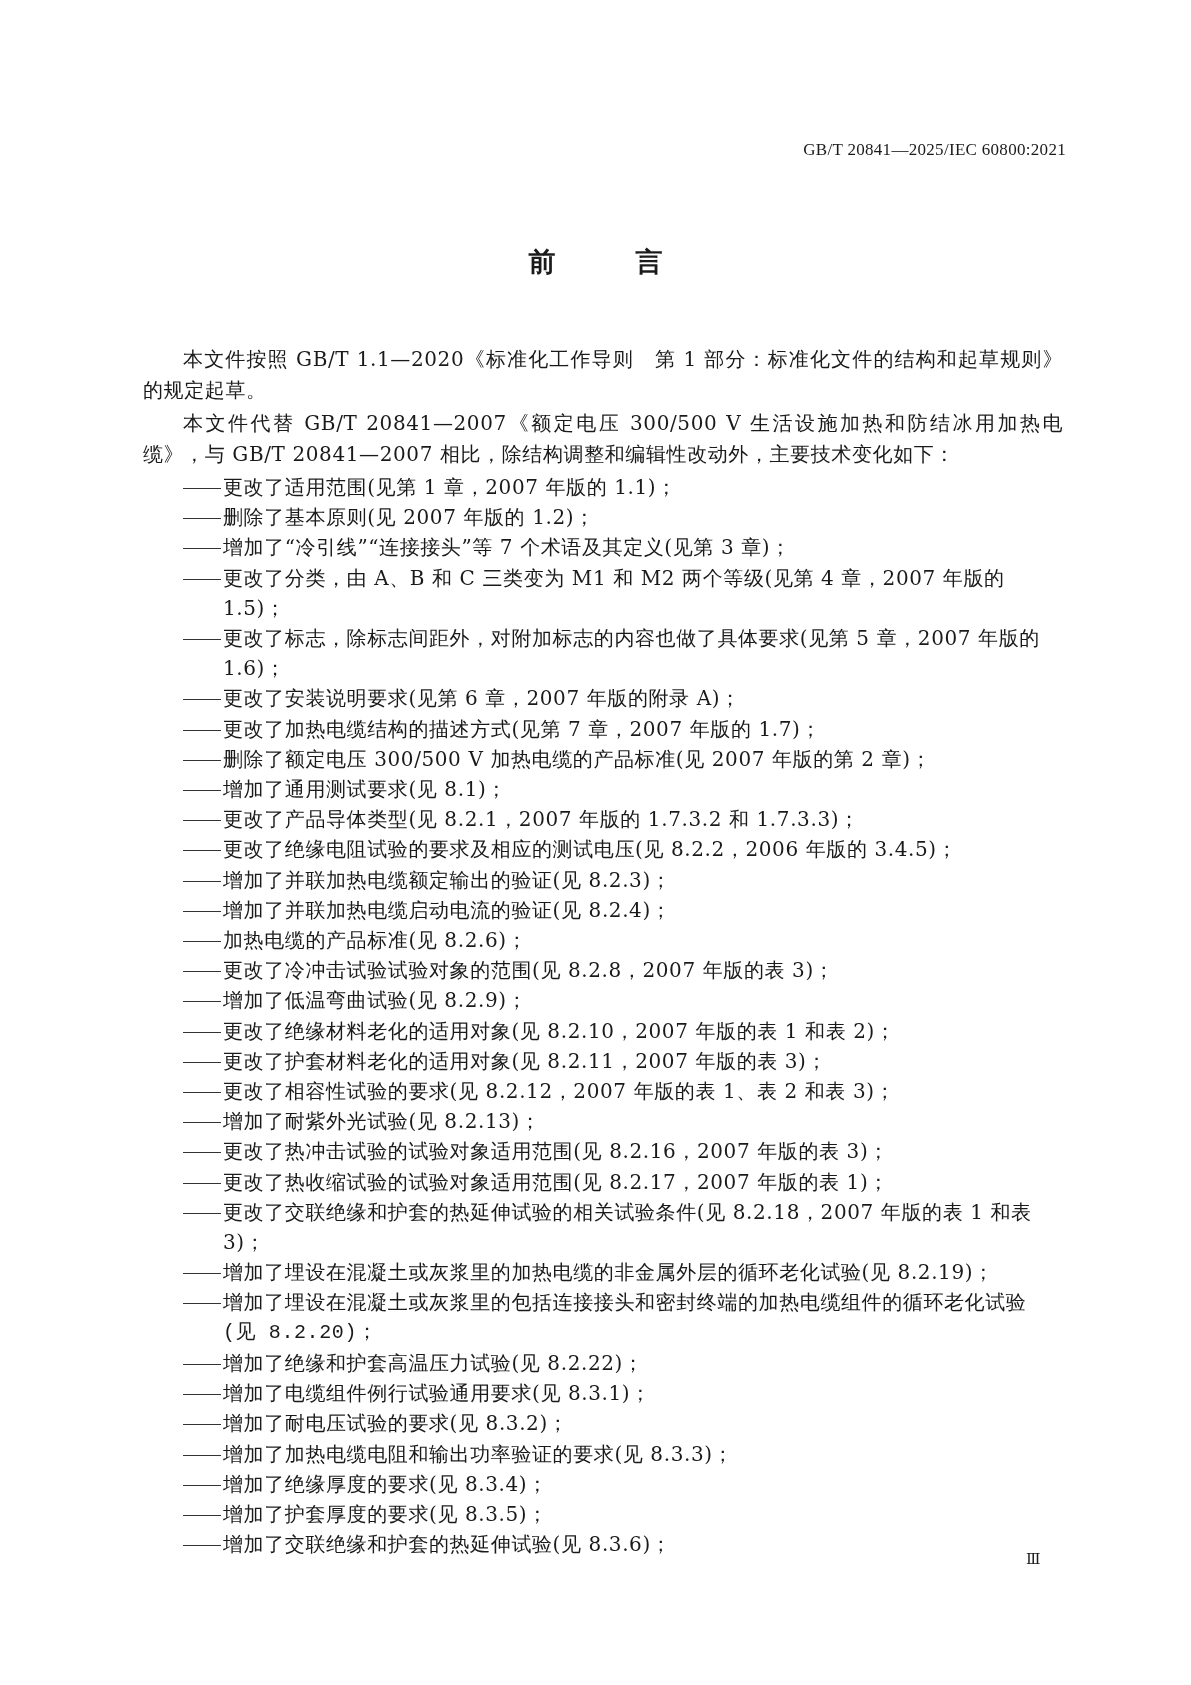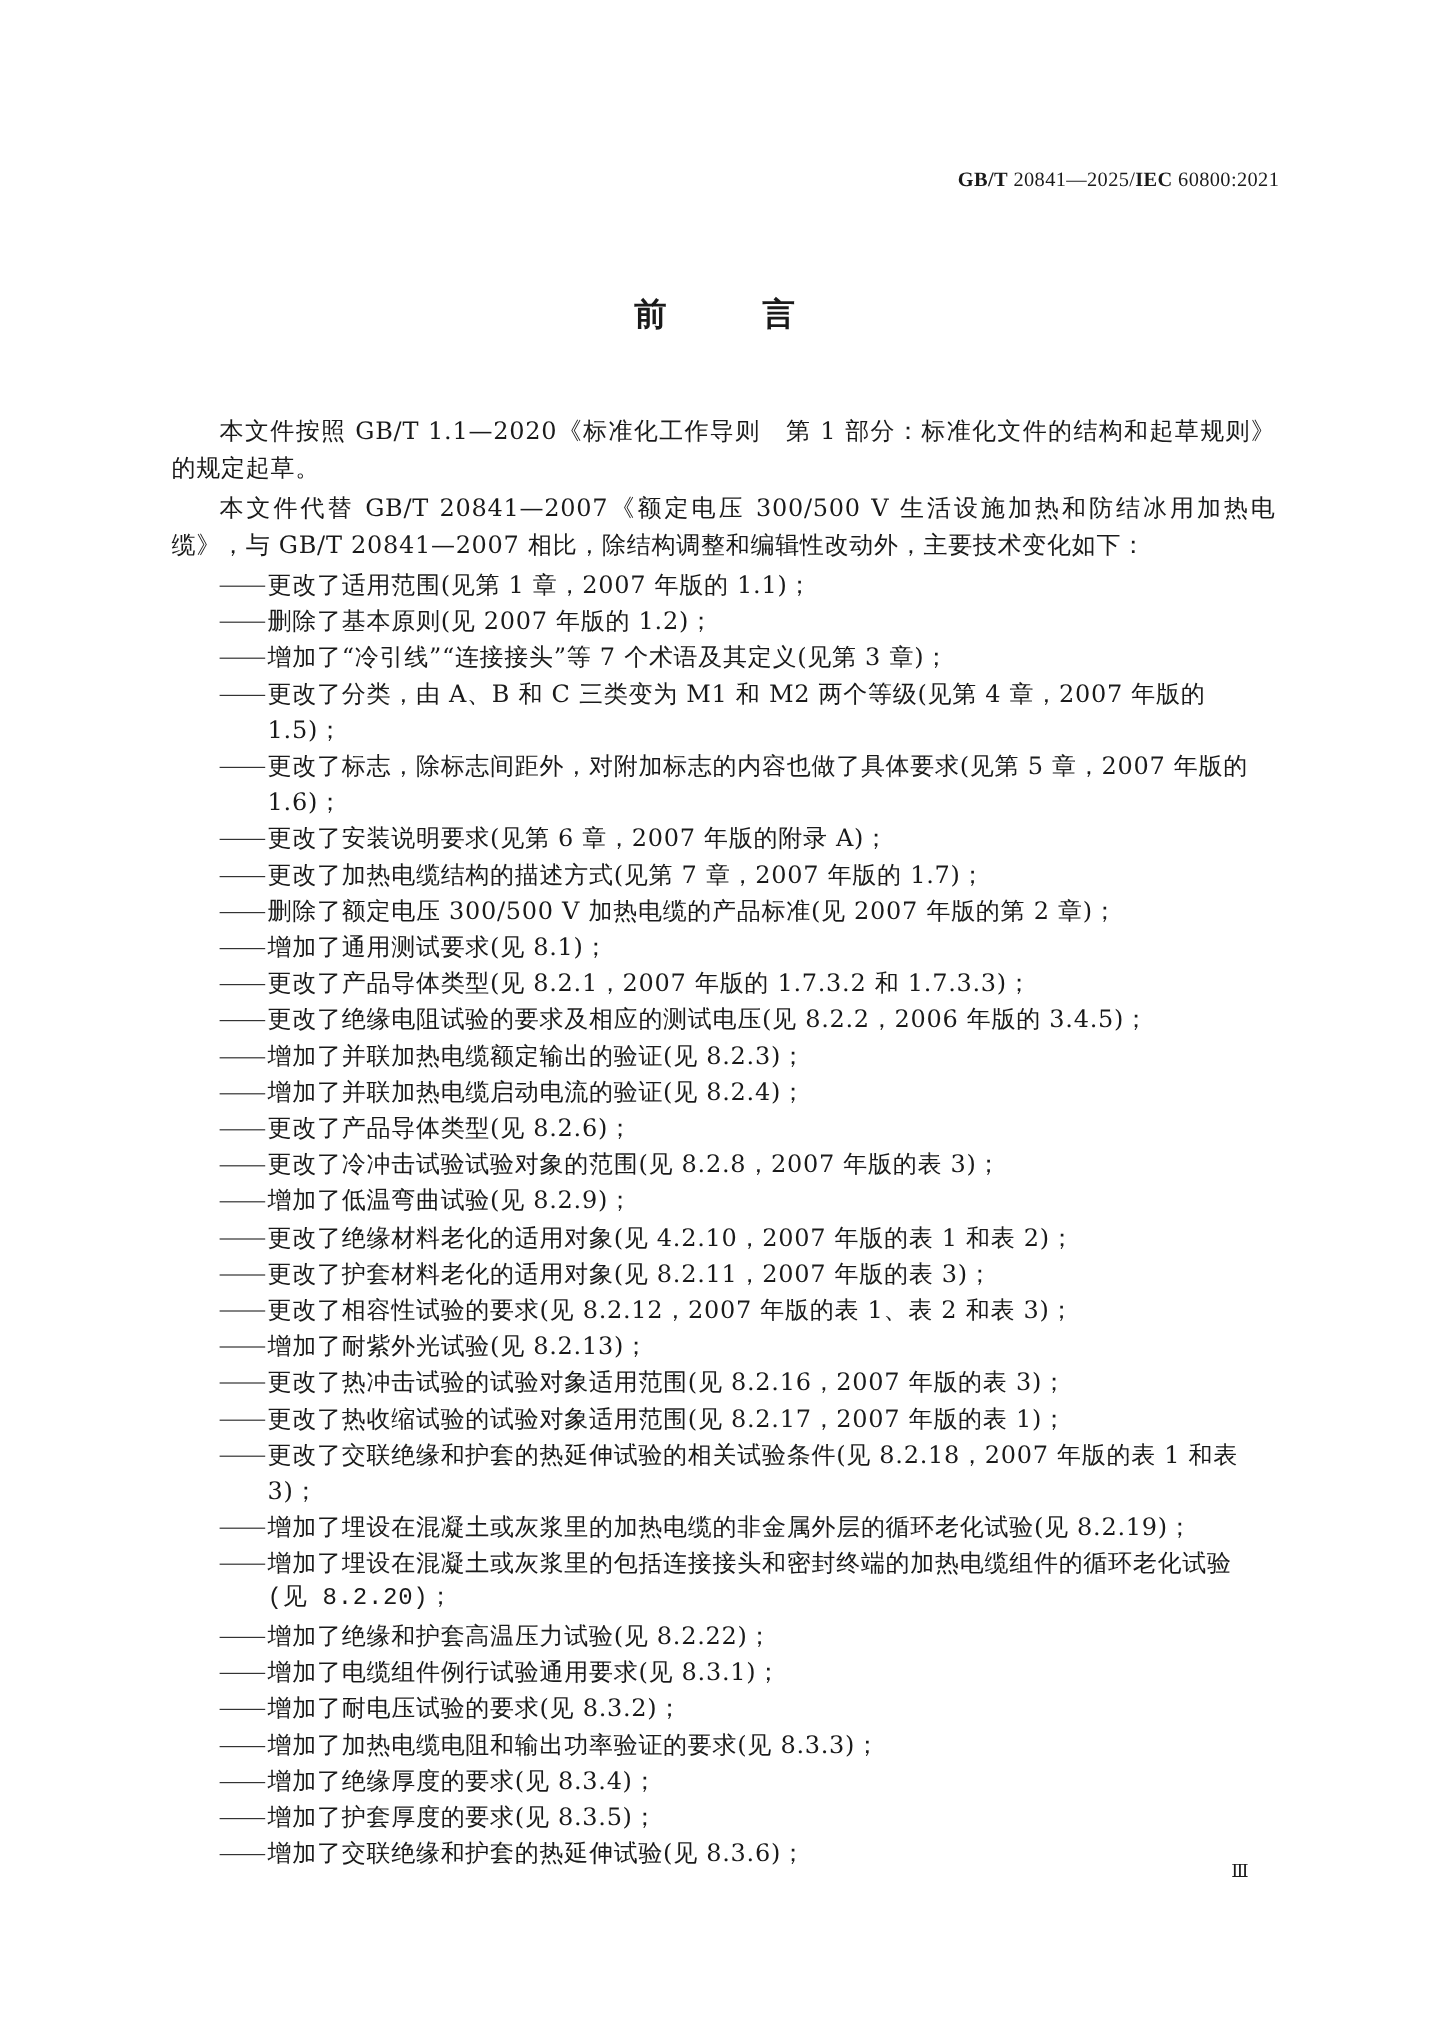--- a/index.html
+++ b/index.html
@@ -6,21 +6,21 @@
   body {
     width: 1191px; height: 1685px; position: relative; overflow: hidden;
     font-family: "DejaVu Serif", "Liberation Serif", serif;
     color: #1a1a1a;
   }
   .std-code {
     position: absolute; top: 140px; right: 125px;
     font-family: "Liberation Serif", "DejaVu Serif", serif;
     font-size: 17px; letter-spacing: 0.3px; white-space: nowrap;
   }
-  .std-code b { font-weight: bold; }
+  .std-code b { font-weight: normal; }
   .title {
     position: absolute; top: 244px; left: 0; width: 1191px; text-align: center;
     font-family: Liberation Mono, monospace; font-weight: bold; font-size: 27px;
   }
   .title span { display: inline-block; }
   .title .gap { width: 40px; }
   .body {
     position: absolute; top: 344px; left: 143px; width: 920px;
     font-size: 20px; line-height: 31px; letter-spacing: 0.6px;
   }
@@ -59,24 +59,24 @@
     <li class="item"><span class="dash"></span><span>更改了分类，由 A、B 和 C 三类变为 M1 和 M2 两个等级(见第 4 章，2007 年版的 1.5)；</span></li>
     <li class="item"><span class="dash"></span><span>更改了标志，除标志间距外，对附加标志的内容也做了具体要求(见第 5 章，2007 年版的 1.6)；</span></li>
     <li class="item"><span class="dash"></span><span>更改了安装说明要求(见第 6 章，2007 年版的附录 A)；</span></li>
     <li class="item"><span class="dash"></span><span>更改了加热电缆结构的描述方式(见第 7 章，2007 年版的 1.7)；</span></li>
     <li class="item"><span class="dash"></span><span>删除了额定电压 300/500 V 加热电缆的产品标准(见 2007 年版的第 2 章)；</span></li>
     <li class="item"><span class="dash"></span><span>增加了通用测试要求(见 8.1)；</span></li>
     <li class="item"><span class="dash"></span><span>更改了产品导体类型(见 8.2.1，2007 年版的 1.7.3.2 和 1.7.3.3)；</span></li>
     <li class="item"><span class="dash"></span><span>更改了绝缘电阻试验的要求及相应的测试电压(见 8.2.2，2006 年版的 3.4.5)；</span></li>
     <li class="item"><span class="dash"></span><span>增加了并联加热电缆额定输出的验证(见 8.2.3)；</span></li>
     <li class="item"><span class="dash"></span><span>增加了并联加热电缆启动电流的验证(见 8.2.4)；</span></li>
-    <li class="item"><span class="dash"></span><span>更改了产品导体类型(见 8.2.6)；</span></li>
+    <li class="item"><span class="dash"></span><span>加热电缆的产品标准(见 8.2.6)；</span></li>
     <li class="item"><span class="dash"></span><span>更改了冷冲击试验试验对象的范围(见 8.2.8，2007 年版的表 3)；</span></li>
     <li class="item"><span class="dash"></span><span>增加了低温弯曲试验(见 8.2.9)；</span></li>
-    <li class="item"><span class="dash"></span><span>更改了绝缘材料老化的适用对象(见 4.2.10，2007 年版的表 1 和表 2)；</span></li>
+    <li class="item"><span class="dash"></span><span>更改了绝缘材料老化的适用对象(见 8.2.10，2007 年版的表 1 和表 2)；</span></li>
     <li class="item"><span class="dash"></span><span>更改了护套材料老化的适用对象(见 8.2.11，2007 年版的表 3)；</span></li>
     <li class="item"><span class="dash"></span><span>更改了相容性试验的要求(见 8.2.12，2007 年版的表 1、表 2 和表 3)；</span></li>
     <li class="item"><span class="dash"></span><span>增加了耐紫外光试验(见 8.2.13)；</span></li>
     <li class="item"><span class="dash"></span><span>更改了热冲击试验的试验对象适用范围(见 8.2.16，2007 年版的表 3)；</span></li>
     <li class="item"><span class="dash"></span><span>更改了热收缩试验的试验对象适用范围(见 8.2.17，2007 年版的表 1)；</span></li>
     <li class="item"><span class="dash"></span><span>更改了交联绝缘和护套的热延伸试验的相关试验条件(见 8.2.18，2007 年版的表 1 和表 3)；</span></li>
     <li class="item"><span class="dash"></span><span>增加了埋设在混凝土或灰浆里的加热电缆的非金属外层的循环老化试验(见 8.2.19)；</span></li>
     <li class="item"><span class="dash"></span><span>增加了埋设在混凝土或灰浆里的包括连接接头和密封终端的加热电缆组件的循环老化试验</span><span class="cont">(见 8.2.20)；</span></li>
     <li class="item"><span class="dash"></span><span>增加了绝缘和护套高温压力试验(见 8.2.22)；</span></li>
     <li class="item"><span class="dash"></span><span>增加了电缆组件例行试验通用要求(见 8.3.1)；</span></li>

